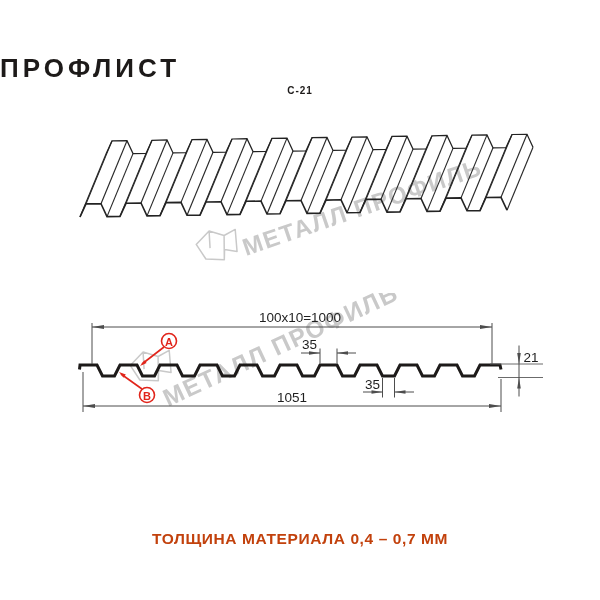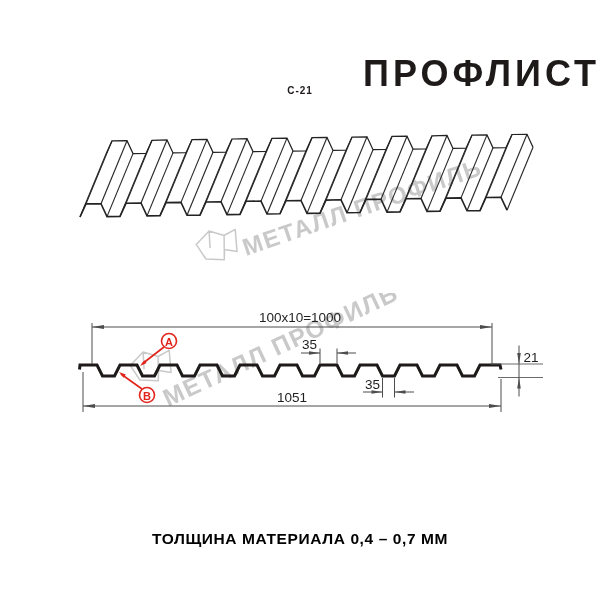--- a/index.html
+++ b/index.html
@@ -2,30 +2,30 @@
 <html><head>
 <meta charset="utf-8">
 <style>
   html,body{margin:0;padding:0;background:#fff;}
   .page{
     position:relative;width:600px;height:600px;background:var(--bg,#fff);
     overflow:hidden;font-family:"Liberation Sans",sans-serif;
     --red:#e1251b;--line:#1d1a19;--dim:#4d4d4d;--wm:#c9c9c9;
   }
   .title{
-    position:absolute;top:53px;left:0;width:600px;text-align:right;
-    font-size:36px;font-weight:800;letter-spacing:4px;color:var(--line);
+    position:absolute;top:53px;left:0;width:600px;text-align:left;
+    font-size:26px;font-weight:800;letter-spacing:4px;color:var(--line);
   }
   .subtitle{
     position:absolute;top:85px;left:0;width:600px;text-align:center;
     font-size:10px;font-weight:700;letter-spacing:1px;color:var(--line);
   }
   .footer{
     position:absolute;top:530px;left:0;width:600px;text-align:center;
-    font-size:15.5px;font-weight:700;letter-spacing:.6px;color:#000000;
+    font-size:15.5px;font-weight:700;letter-spacing:.6px;color:#c2410c;
   }
   svg{position:absolute;display:block;}
   #persp-svg{left:50px;top:115px;}
   #cross-svg{left:55px;top:293px;}
   .prof{stroke:var(--line);fill:none;}
   .prof3{stroke:#232323;fill:none;}
   .conn{stroke:#2a2a2a;}
   .dim{stroke:var(--dim);stroke-width:1;fill:none;}
   .dimf{fill:var(--dim);stroke:none;}
   .thin{stroke:#5a5a5a;stroke-width:0.9;fill:none;}

